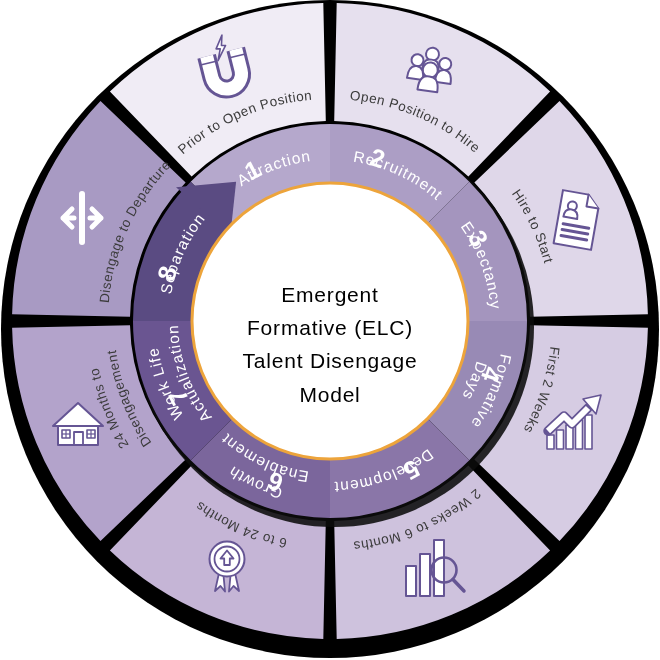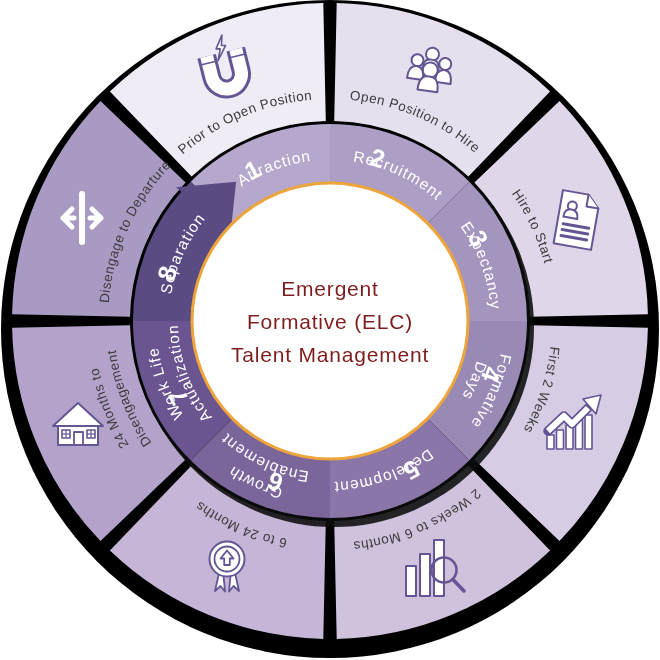--- a/index.html
+++ b/index.html
@@ -167,18 +167,19 @@
     <line x1="7" y1="11" x2="15" y2="11" stroke-width="1.2"></line>
   </g>
 
   <g transform="translate(82,218)" fill="none" stroke="#ffffff" stroke-width="5" stroke-linecap="round" stroke-linejoin="round">
     <rect x="-3" y="-27" width="6" height="54" rx="3" fill="#ffffff" stroke="none"></rect>
     <path d="M -10 -9 L -19 0 L -10 9 M -19 0 L -8 0"></path>
     <path d="M 10 -9 L 19 0 L 10 9 M 19 0 L 8 0"></path>
   </g>
 </svg>
 
-  <div class="title-box" style="color:#7f1d1d;">
+  <div class="title-box" style="color:#000000;margin-top:22px;">
     <span>Emergent</span>
     <span>Formative (ELC)</span>
-    <span>Talent Management</span>
+    <span>Talent Disengage</span>
+    <span>Model</span>
   </div>
 </div>
 
 </body></html>

